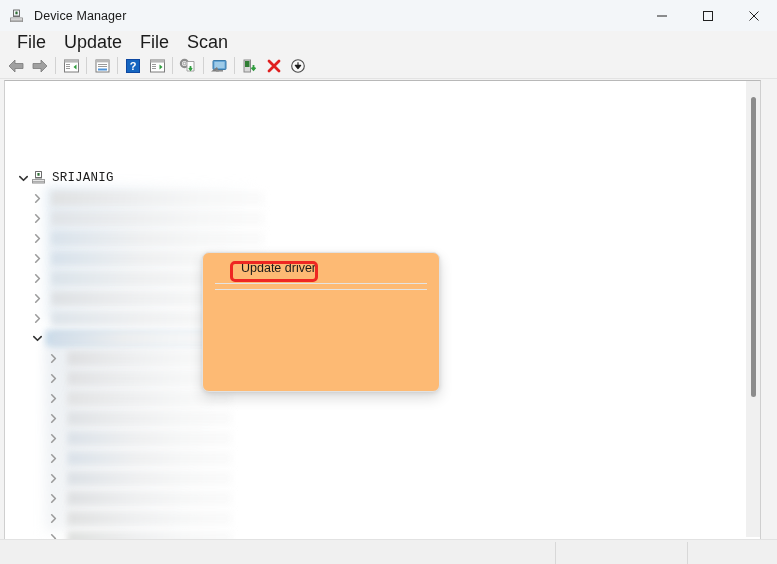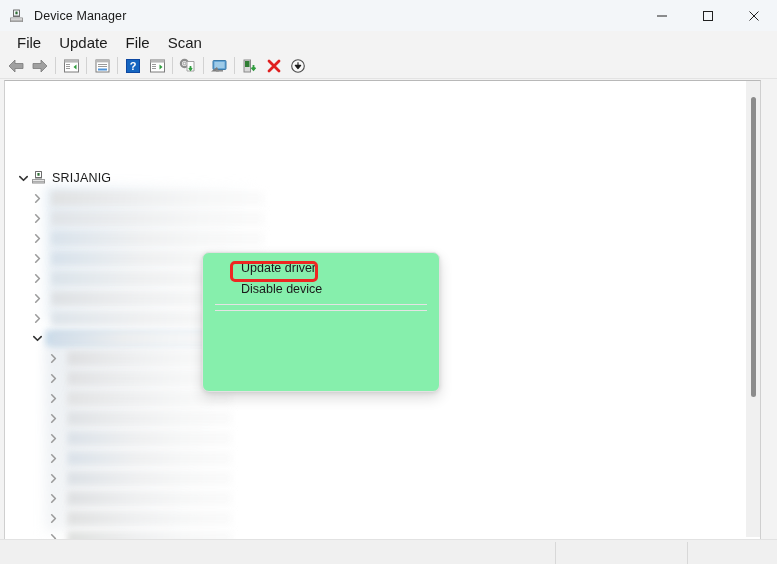--- a/index.html
+++ b/index.html
@@ -71,21 +71,21 @@
     left: 0; top: 31px;
     width: 777px;
     height: 22px;
     background: #f3f3f3;
     display: flex;
     align-items: center;
     padding-left: 8px;
     box-sizing: border-box;
   }
   .menubar-item {
-    font-size: 15px;
+    font-size: 18px;
     color: #1b1b1b;
     padding: 2px 9px;
     white-space: nowrap;
   }
 
   
   .toolbar {
     position: absolute;
     left: 0; top: 53px;
     width: 777px;
@@ -124,20 +124,21 @@
     position: absolute;
     left: 4px;
     top: 80px;
     width: 757px;
     height: 474px;
     background: #ffffff;
     border: 1px solid #cfcfcf;
     border-top: 1px solid #b8b8b8;
     box-sizing: border-box;
     overflow: hidden;
+    font-family: Liberation Mono, monospace;
   }
   .tree {
     position: absolute;
     left: 0; top: 0;
     width: 741px;
     height: 456px;
     background: #ffffff;
   }
   .tree-row {
     position: absolute;
@@ -217,21 +218,21 @@
     background: #d8d8d8;
   }
 
   
   .ctxmenu {
     position: absolute;
     left: 202px;
     top: 252px;
     width: 238px;
     height: 140px;
-    background: #86efac;
+    background: #fdba74;
     border: 1px solid #e2e2e2;
     border-radius: 7px;
     box-shadow: 0 6px 14px rgba(0,0,0,0.14), 0 1px 4px rgba(0,0,0,0.10);
     box-sizing: border-box;
     padding: 4px 0 0 0;
   }
   .ctx-item {
     height: 21px;
     display: flex;
     align-items: center;
@@ -581,21 +582,20 @@
         </div>
       </div>
 
     <div class="vscroll">
       <div class="vscroll-thumb"></div>
     </div>
   </div>
 
   <div class="ctxmenu">
     <div class="ctx-item">Update driver</div>
-    <div class="ctx-item">Disable device</div>
     <div class="ctx-sep"></div>
     <div class="ctx-sep"></div>
   </div>
 
   <div class="annot"></div>
 
   <div class="statusbar">
     <div class="status-sep" style="left:555px;"></div>
     <div class="status-sep" style="left:687px;"></div>
   </div>

